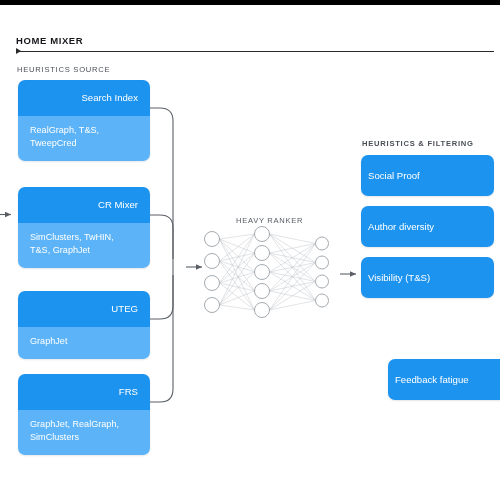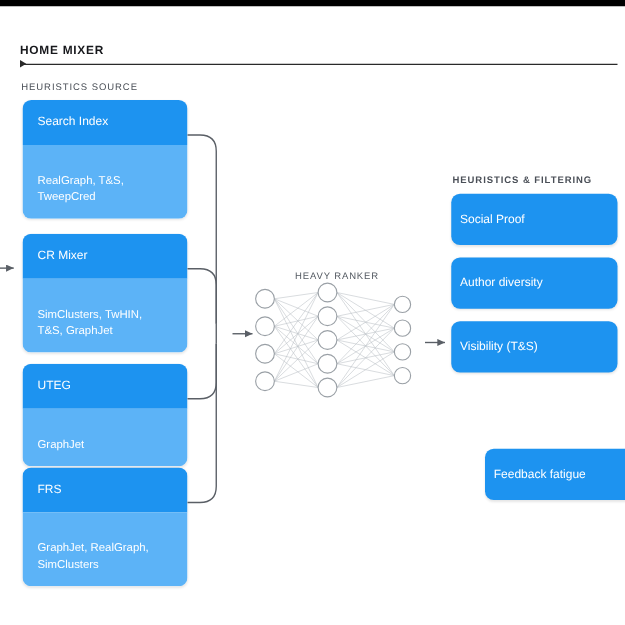--- a/index.html
+++ b/index.html
@@ -87,27 +87,28 @@
     box-shadow: 0 1px 2px rgba(0,0,0,0.10);
   }
   .cs-head {
     background: #1d93f0;
     color: #ffffff;
     font-size: 9.6px;
     padding: 11px 12px 11px 12px;
     height: 14px;
     line-height: 14px;
     box-sizing: content-box;
+    text-align: right;
   }
   .cs-body {
     background: #5cb3f7;
     color: #ffffff;
     font-size: 9.1px;
     line-height: 13px;
-    padding: 22px 12px 11px 12px;
+    padding: 8px 12px 11px 12px;
   }
 
   
   .hf-card {
     position: absolute;
     left: 361px;
     width: 133px;
     height: 41px;
     border-radius: 7px;
     background: #1d93f0;

